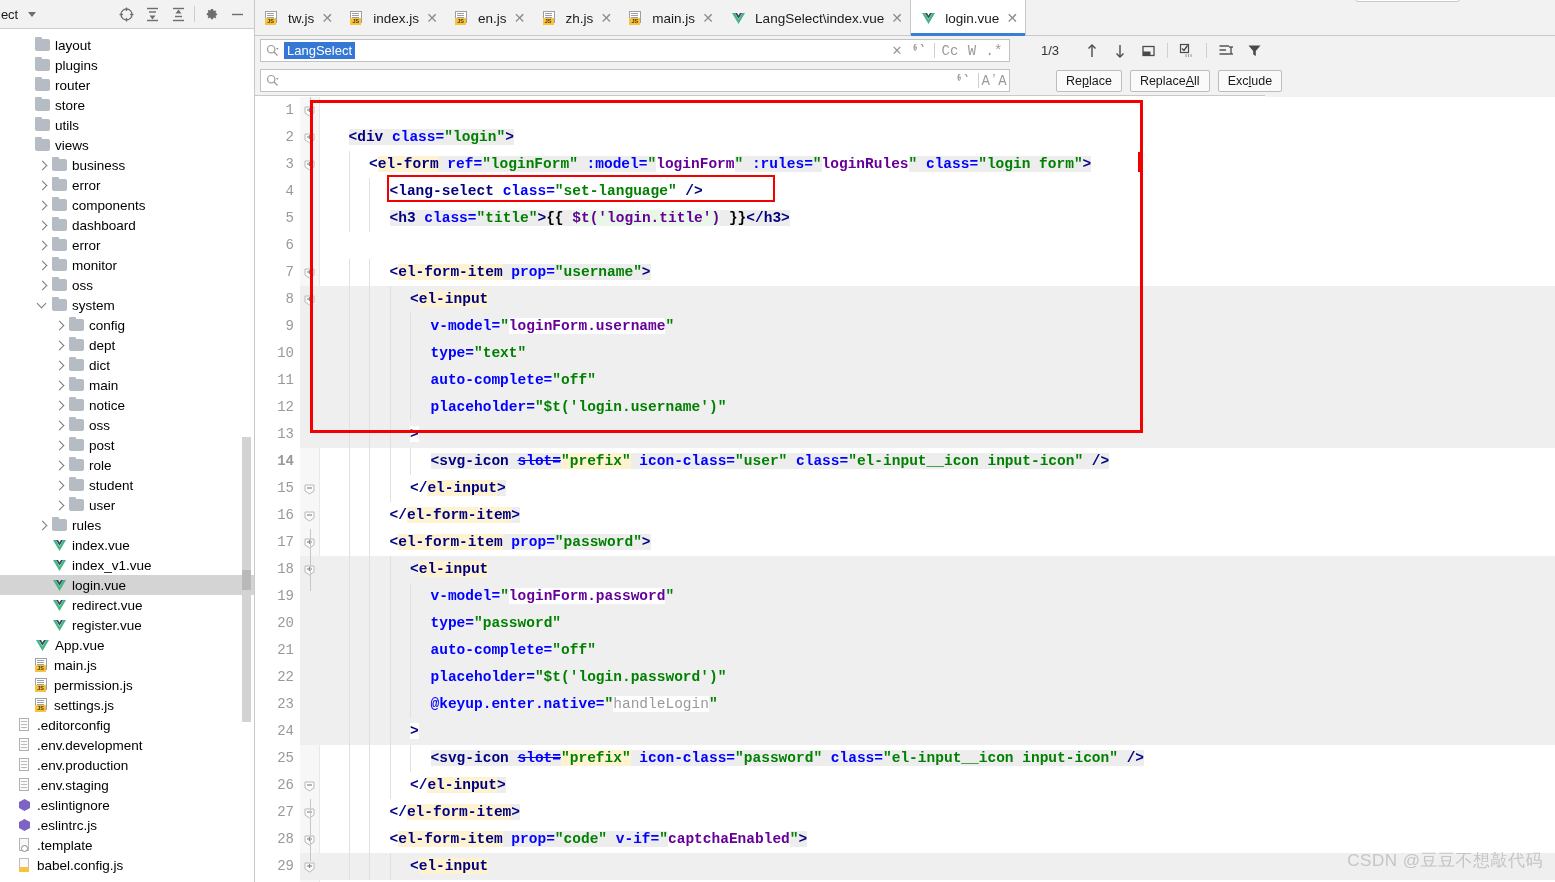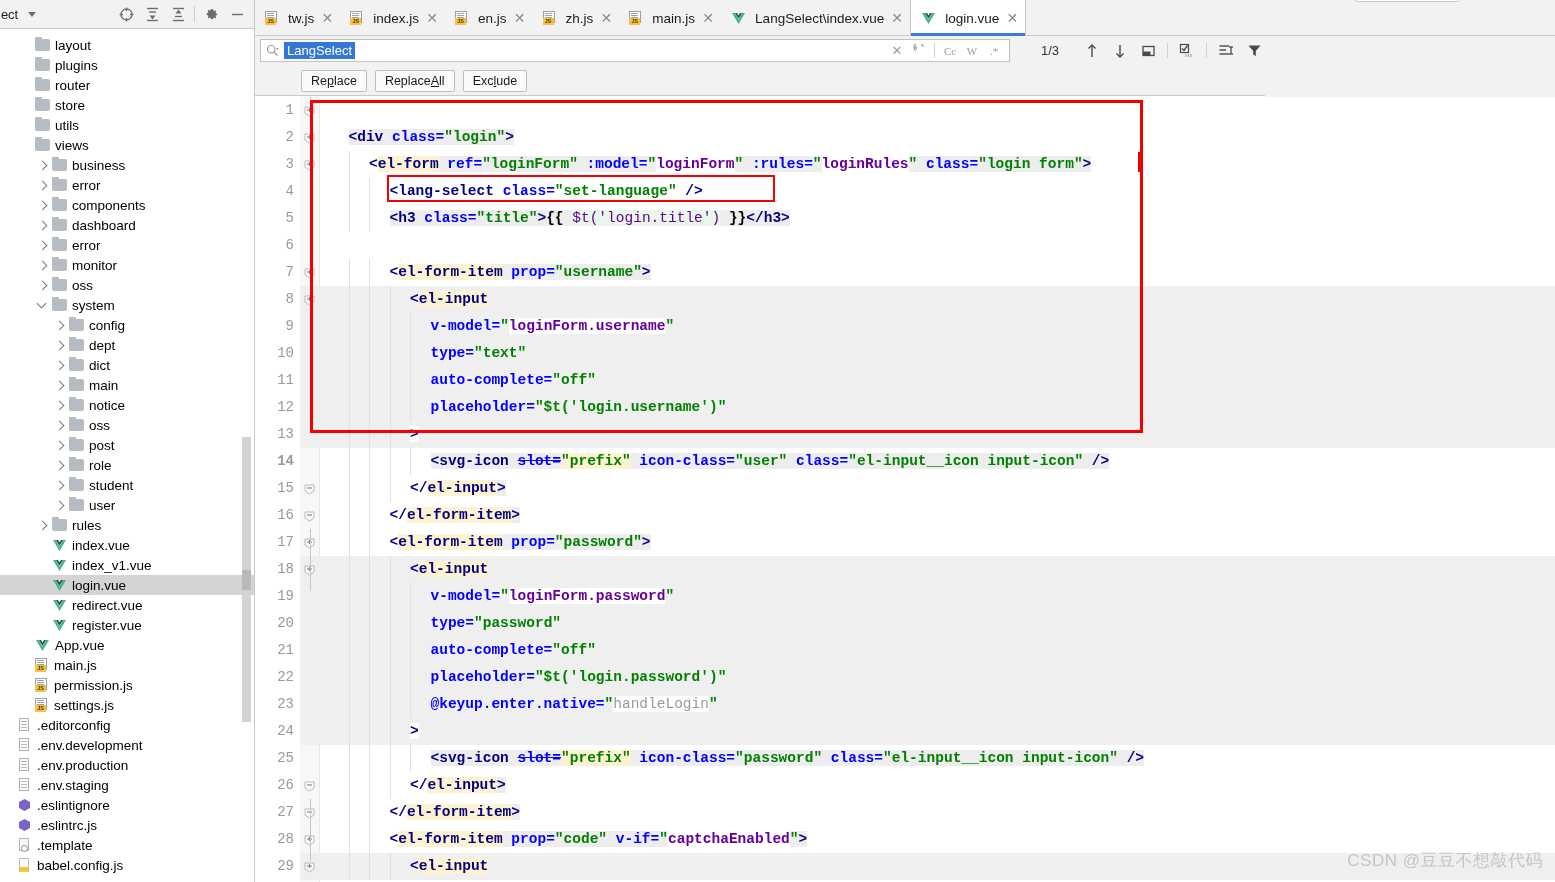--- a/index.html
+++ b/index.html
@@ -211,21 +211,21 @@
     font-family: "Liberation Sans", sans-serif;
     font-size: 13px; padding: 1px 3px; margin-left: 1px;
   }
   .find-right-icons {
     margin-left: auto; display: flex; align-items: center; gap: 2px;
     padding-right: 5px; color: #9a9a9a; font-size: 13px;
   }
   .fi { width: 20px; height: 20px; display:flex; align-items:center; justify-content:center;
     color: #9a9a9a; font-size: 13px; }
   .fi-sep { width: 1px; height: 15px; background: #d0d0d0; margin: 0 3px; }
-  .fi-text { font-family: Liberation Serif, serif; font-size: 11px; color: #9a9a9a; }
+  .fi-text { font-family: Liberation Mono, monospace; font-size: 14px; color: #9a9a9a; }
   #match-count {
     width: 60px; text-align: center; font-size: 13px; color: #333;
     margin-left: 10px; flex: 0 0 auto;
   }
   .nav-icons { display: flex; align-items: center; gap: 4px; }
   .nav-btn {
     width: 24px; height: 22px; display:flex; align-items:center; justify-content:center;
     color: #4a4a4a;
   }
   .rep-btn {
@@ -275,21 +275,21 @@
   .ind-guide {
     position: absolute; width: 1px; background: #e0e0e0;
   }
   
   .t-tag   { color: #000080; font-weight: bold; }
   .t-attr  { color: #0000ff; font-weight: bold; }
   .t-val   { color: #008000; font-weight: bold; }
   .t-expr  { color: #660099; font-weight: bold; }
   .t-punct { color: #000000; font-weight: bold; }
   .t-gray  { color: #9a9a9a; }
-  .t-dollar{ color: #660099; font-weight: normal; }
+  .t-dollar{ color: #660099; font-weight: bold; }
   .hl-yellow { background: #fdf3d0; }
   .hl-gray   { background: #ededed; }
   .hl-white  { background: #ffffff; }
   .hl-green  { background: #e9f7e9; }
   .strike { text-decoration: line-through; }
 
   .rowbg-gray { position: absolute; background: #efefef; height: 27px; }
 
   #red-box-big {
     position: absolute;
@@ -855,20 +855,39 @@
         </span>
         <span class="nav-btn">
           <svg width="15" height="15" viewBox="0 0 15 15">
             <path d="M1.5 2.5 L13.5 2.5 L8.8 8 L8.8 13 L6.2 11.5 L6.2 8 Z" fill="#4a4a4a"></path>
           </svg>
         </span>
       </span>
     </div>
 
     <div class="find-row" id="find-row-2">
+      <div class="find-input-box">
+        <span class="mini-search">
+          <svg width="13" height="13" viewBox="0 0 13 13">
+            <circle cx="5.2" cy="5.2" r="3.7" fill="none" stroke="#9a9a9a" stroke-width="1.2"></circle>
+            <line x1="8" y1="8" x2="11.5" y2="11.5" stroke="#9a9a9a" stroke-width="1.2"></line>
+            <path d="M10 4 l2.6 0 l-1.3 2 z" fill="#9a9a9a"></path>
+          </svg>
+        </span>
+        <span class="find-right-icons">
+          <span class="fi">
+            <svg width="14" height="13" viewBox="0 0 14 13">
+              <path d="M11 3 a4.5 4.5 0 1 0 -7.5 3.8" fill="none" stroke="#9a9a9a" stroke-width="1.2"></path>
+              <path d="M2 3 l2.2 0 l0 2.4" fill="none" stroke="#9a9a9a" stroke-width="1.2"></path>
+            </svg>
+          </span>
+          <span class="fi-sep"></span>
+          <span class="fi fi-text">AʼA</span>
+        </span>
+      </div>
       <span style="width:38px;display:inline-block"></span>
       <div class="rep-btn">Re<u>p</u>lace</div>
       <div class="rep-btn">Replace <u>A</u>ll</div>
       <div class="rep-btn">Exc<u>l</u>ude</div>
     </div>
   </div>
 
   <div id="editor">
     <div id="gutter">
         <div class="lnum" style="top: 0px;">1</div>

